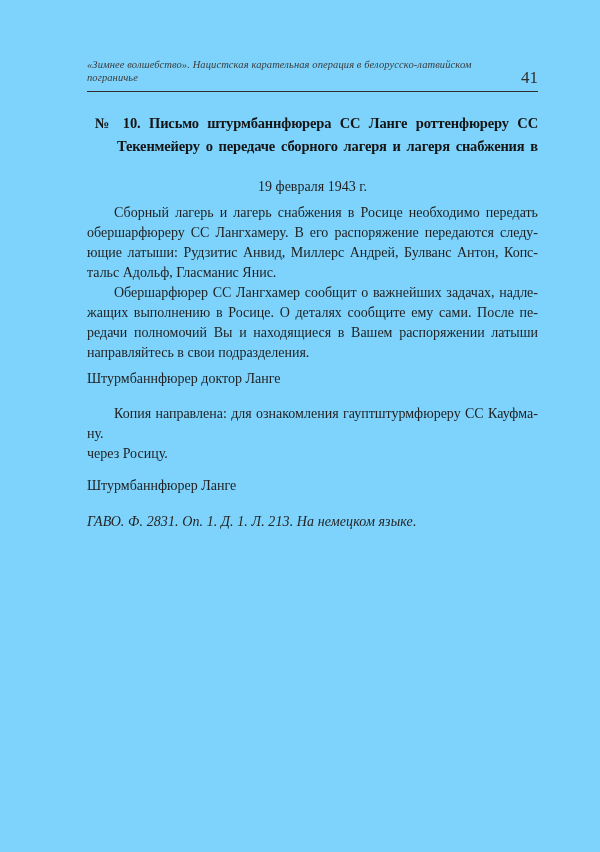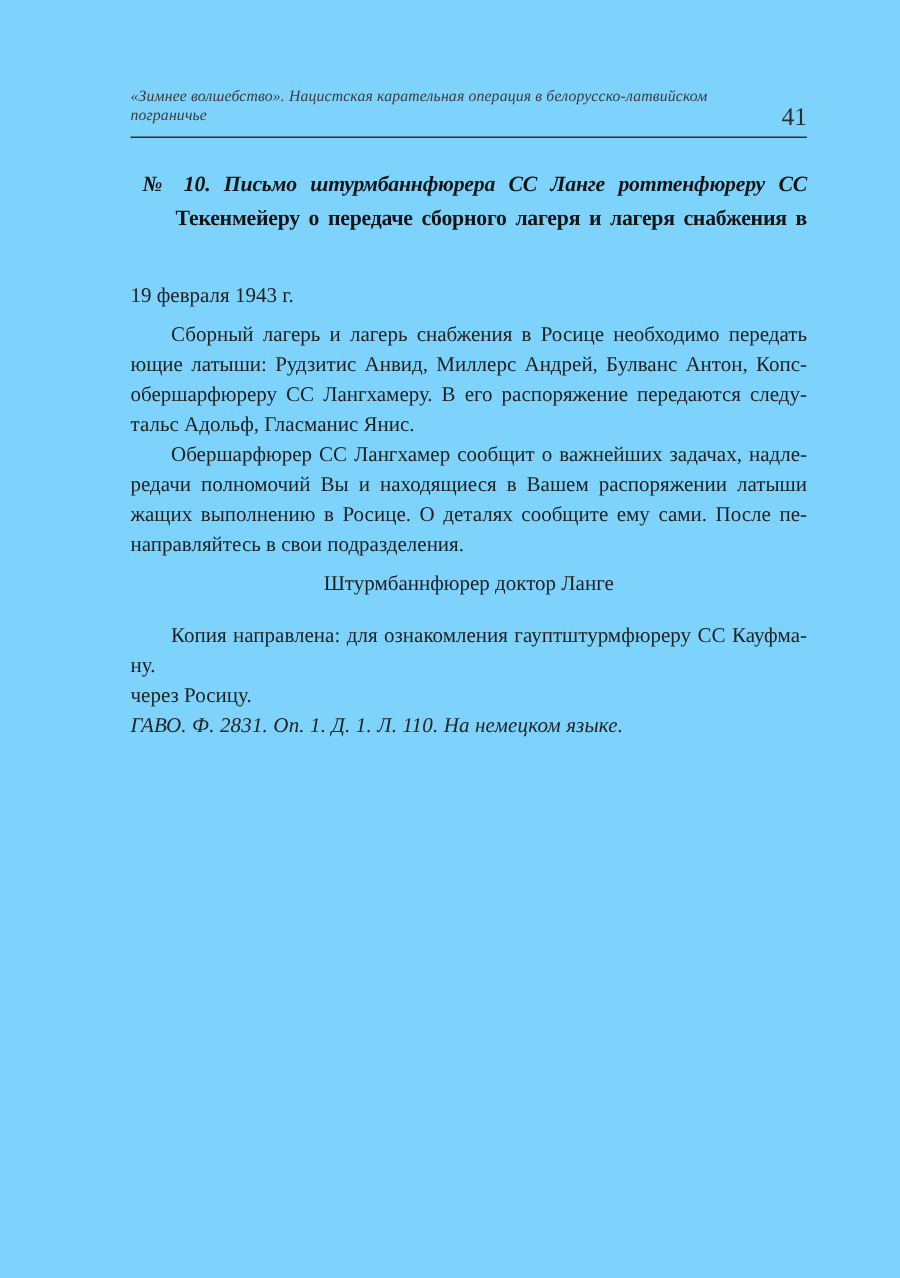--- a/index.html
+++ b/index.html
@@ -56,35 +56,35 @@
   }
   .doc-title {
     margin: 0;
     font-size: 14.5px;
     line-height: 23px;
     font-weight: bold;
     color: #141414;
     letter-spacing: -0.15px;
   }
   .t-line { display: block; }
-  .t-first { padding-left: 8px; font-style: italic; }
+  .t-first { padding-left: 8px; }
   .t-cont { padding-left: 30px; }
   .just {
     text-align: justify;
     text-align-last: justify;
   }
   .date-line {
-    margin-top: 30px;
-    text-align: left;
+    margin-top: 19px;
+    text-align: center;
   }
   .body-block { margin-top: 6px; }
   .paragraph { margin: 0; }
   .line { display: block; }
   .line.first { padding-left: 27px; }
-  .signature { text-align: center; }
+  .signature { text-align: left; }
   .sig1 { margin-top: 6px; margin-bottom: 15px; }
   .sig2 { margin-top: 12px; margin-bottom: 16px; }
   .archive-ref {
     font-style: italic;
     font-size: 14px;
     letter-spacing: 0.1px;
     color: #242424;
   }
 </style>
 </head>
@@ -102,40 +102,41 @@
     <h1 class="doc-title">
       <span class="t-line t-first just">№ 10.  Письмо  штурмбаннфюрера  СС  Ланге  роттенфюреру  СС</span>
       <span class="t-line t-cont just">Текенмейеру о передаче сборного лагеря и лагеря снабжения в</span>
     </h1>
 
     <div class="date-line">19 февраля 1943 г.</div>
 
     <div class="body-block">
       <div class="paragraph">
         <span class="line first just">Сборный лагерь и лагерь снабжения в Росице необходимо передать</span>
+        <span class="line just">обершарфюреру СС Лангхамеру. В его распоряжение передаются следу-</span>
         <span class="line just">ющие латыши: Рудзитис Анвид, Миллерс Андрей, Булванс Антон, Копс-</span>
-        <span class="line just">обершарфюреру СС Лангхамеру. В его распоряжение передаются следу-</span>
         <span class="line">тальс Адольф, Гласманис Янис.</span>
       </div>
       <div class="paragraph">
         <span class="line first just">Обершарфюрер СС Лангхамер сообщит о важнейших задачах, надле-</span>
+        <span class="line just">жащих выполнению в Росице. О деталях сообщите ему сами. После пе-</span>
         <span class="line just">редачи полномочий Вы и находящиеся в Вашем распоряжении латыши</span>
-        <span class="line just">жащих выполнению в Росице. О деталях сообщите ему сами. После пе-</span>
         <span class="line">направляйтесь в свои подразделения.</span>
       </div>
     </div>
 
     <div class="signature sig1">Штурмбаннфюрер доктор Ланге</div>
 
     <div class="paragraph">
       <span class="line first just">Копия направлена: для ознакомления гауптштурмфюреру СС Кауфма-</span>
       <span class="line">ну.</span>
     </div>
 
     <div class="paragraph">
       <span class="line">через Росицу.</span>
     </div>
 
+    <div class="signature sig2">Штурмбаннфюрер Ланге</div>
 
-    <div class="archive-ref">ГАВО. Ф. 2831. Оп. 1. Д. 1. Л. 110. На немецком языке.</div>
+    <div class="archive-ref">ГАВО. Ф. 2831. Оп. 1. Д. 1. Л. 213. На немецком языке.</div>
 
   </main>
 </div>
 
 </body></html>

